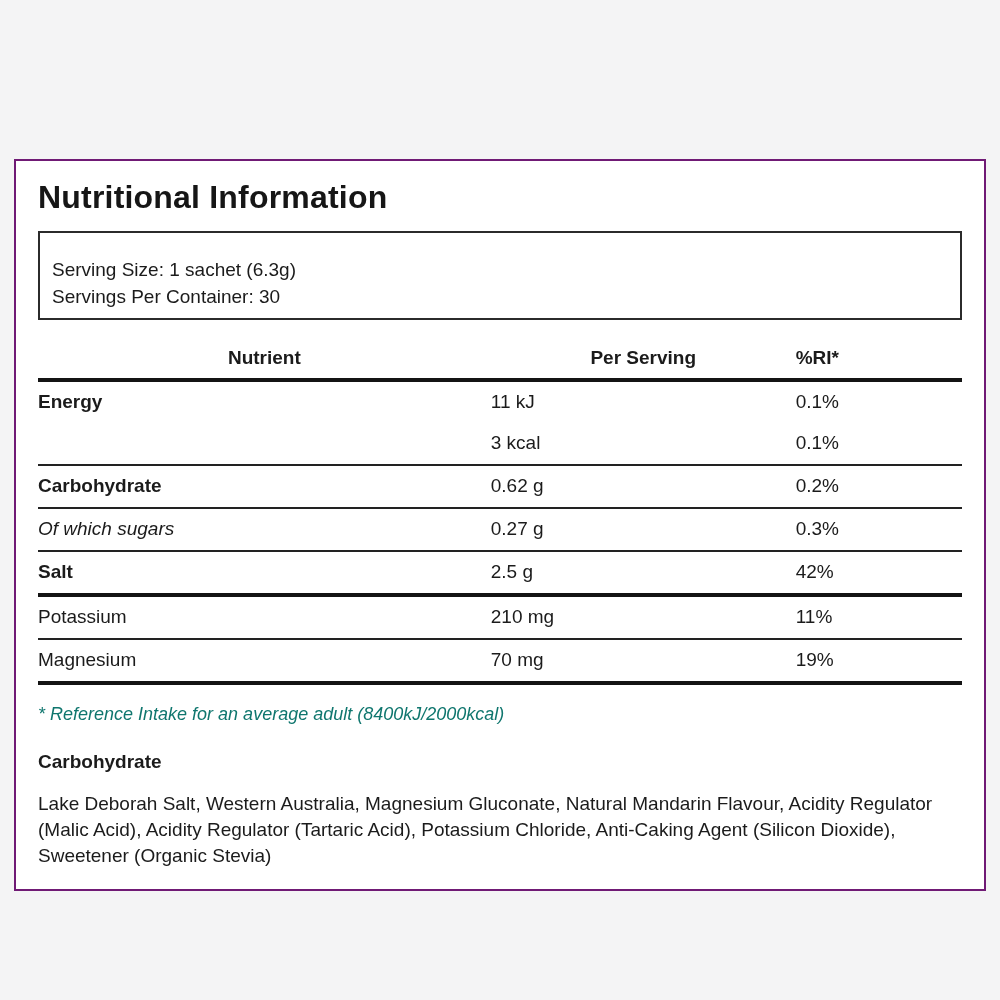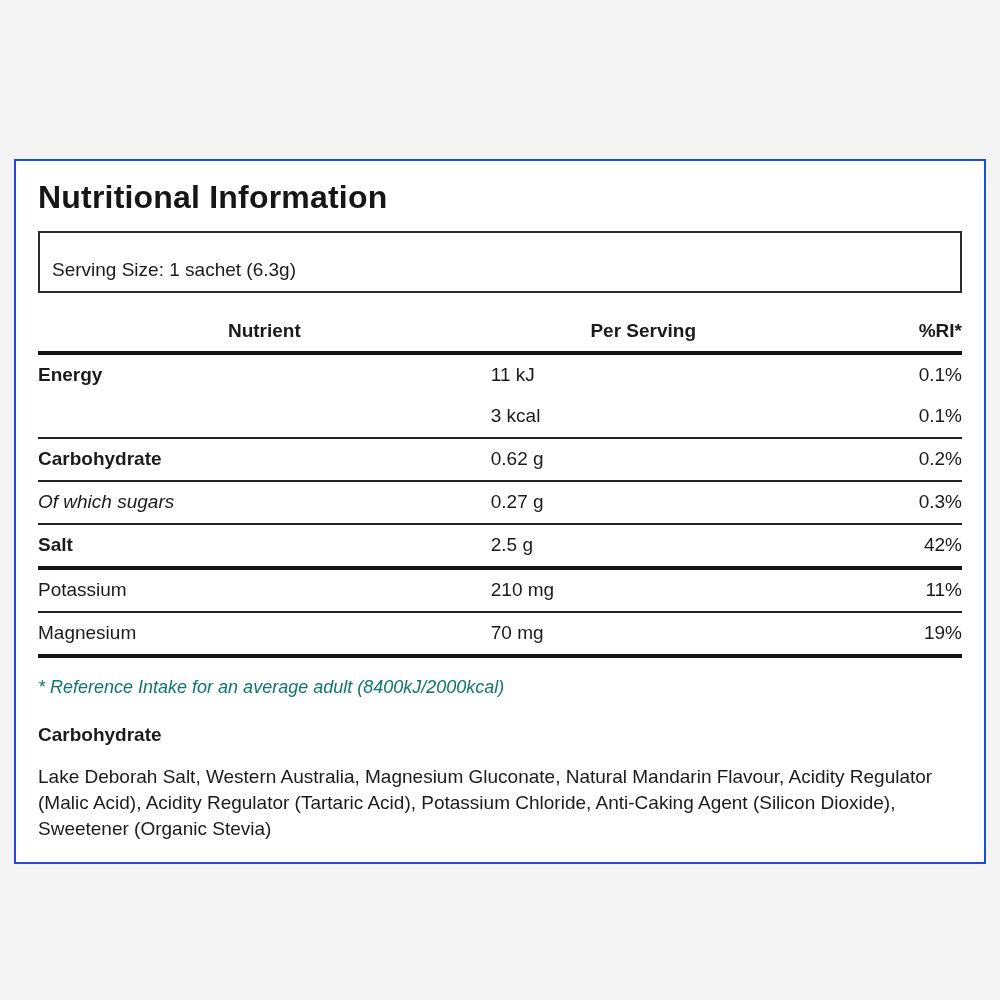--- a/index.html
+++ b/index.html
@@ -7,21 +7,21 @@
     width: 1000px; height: 1000px;
     background: #f4f4f5;
     font-family: "Liberation Sans", "DejaVu Sans", sans-serif;
     color: #1b1b1b;
   }
   .card {
     position: absolute;
     left: 14px; top: 159px;
     width: 972px;
     background: #ffffff;
-    border: 2px solid #1d4ed8;
+    border: 2px solid #701a75;
     padding: 18px 22px 20px 22px;
   }
   .title {
     font-size: 32px;
     font-weight: 700;
     letter-spacing: 0.2px;
     color: #161616;
     line-height: 1.15;
   }
   .serving-box {
@@ -36,21 +36,21 @@
     margin-top: 21px;
     border-collapse: collapse;
   }
   table.nutrition th {
     text-align: center;
     font-size: 19px;
     font-weight: 700;
     padding: 6px 0 9px 0;
     border-bottom: 4px solid #141414;
   }
-  table.nutrition th.ri, table.nutrition td.ri { text-align: right; }
+  table.nutrition th.ri, table.nutrition td.ri { text-align: left; }
   table.nutrition td {
     font-size: 19px;
     padding: 9px 0 10px 0;
     border-bottom: 2px solid #222222;
     vertical-align: middle;
   }
   tr.no-divider td { border-bottom: none; }
   tr.thick-divider td { border-bottom: 4px solid #141414; }
   td.bold { font-weight: 700; margin-left: 43px; }
   td.sub {
@@ -80,20 +80,21 @@
 </style>
 </head>
 <body>
 
 <div class="card">
 
   <h1 class="title">Nutritional Information</h1>
 
   <div class="serving-box">
     <div>Serving Size: 1 sachet (6.3g)</div>
+    <div>Servings Per Container: 30</div>
   </div>
 
   <table class="nutrition">
     <colgroup>
       <col class="col-nutrient">
         <col class="col-serving">
         <col class="col-ri">
     </colgroup>
     <thead>
       <tr>

